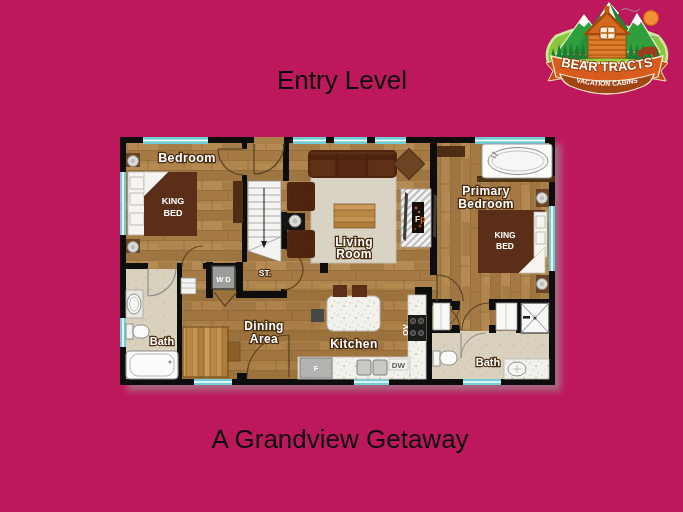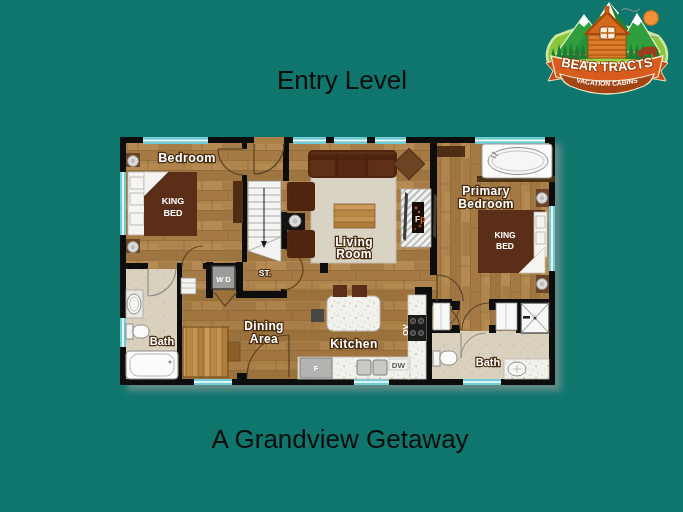--- a/index.html
+++ b/index.html
@@ -1,16 +1,16 @@
 <!DOCTYPE html>
 <html><head>
 <meta charset="utf-8">
 <style>
   html,body{margin:0;padding:0;background:#ffffff;}
-  .page{position:relative;width:683px;height:512px;background:#0f766e;overflow:hidden;
+  .page{position:relative;width:683px;height:512px;background:#be185d;overflow:hidden;
         font-family:"Liberation Sans", sans-serif;}
   svg{display:block;}
 </style>
 </head>
 <body>
 <div class="page">
 <svg width="683" height="512" viewBox="0 0 683 512" font-family="Liberation Sans, sans-serif">
 <defs>
   <pattern id="woodH" width="64" height="40" patternUnits="userSpaceOnUse">
     <rect width="64" height="40" fill="#ab8149"></rect>

